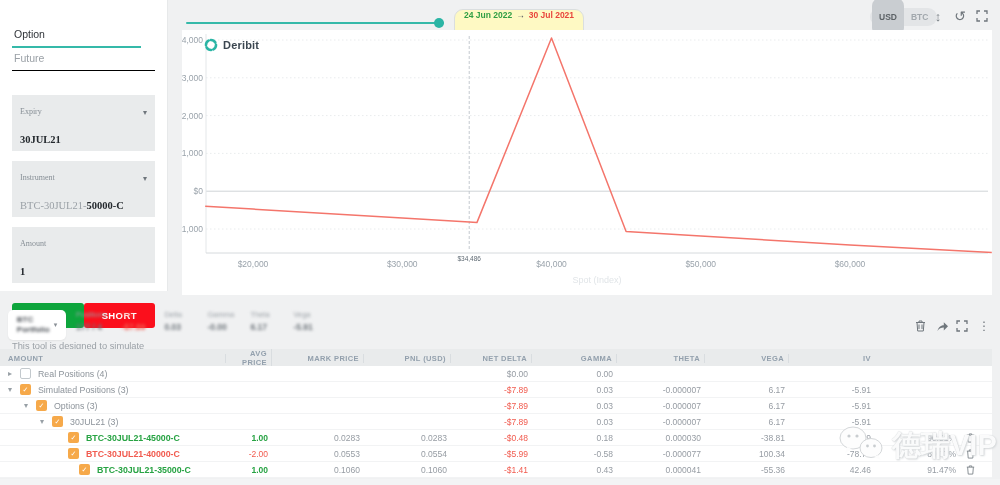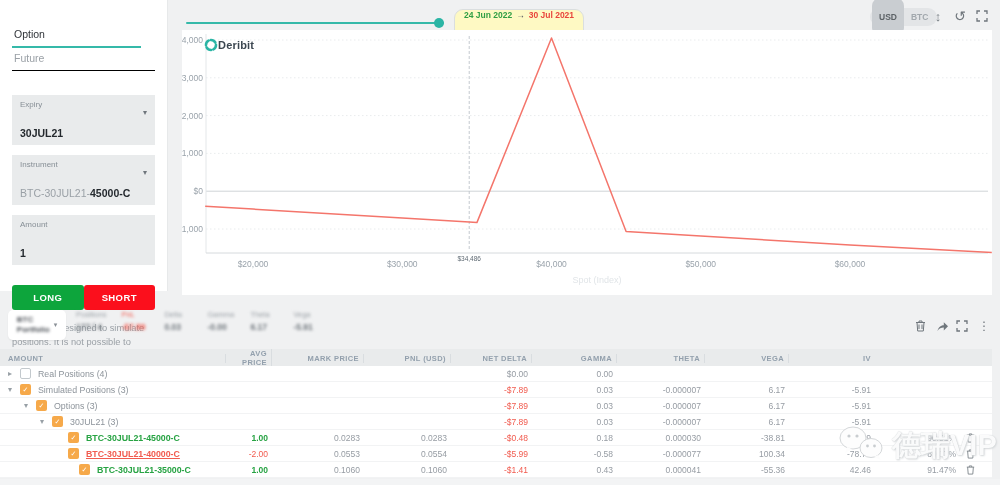--- a/index.html
+++ b/index.html
@@ -5,21 +5,21 @@
   * { margin:0; padding:0; box-sizing:border-box; }
   body { font-family:"Liberation Sans", sans-serif; background:#e9ebed; }
   #app { position:relative; width:1000px; height:485px; background:#f0f1f2; overflow:hidden; }
 
   
   #left-panel { position:absolute; left:0; top:0; width:168px; height:291px; background:#fff; border-right:1px solid #e7e9ea; padding:12px; }
   #lp-title { font-size:12.5px; font-weight:bold; color:#1b1e21; letter-spacing:.1px; }
   #lp-tabs { display:flex; margin-top:12px; border-bottom:1px solid #000000;flex-direction:column; }
   .lp-tab { font-size:10.5px; padding:4px 10px 6px 2px; margin-right:14px; color:#9aa0a6; cursor:pointer; }
   .lp-tab.active { color:#2f3338; border-bottom:2px solid #35b9a9; }
-  .field { background:#e9ebec; border-radius:0; padding:5px 8px 6px 8px; margin-top:10px; position:relative; }
+  .field { background:#e9ebec; border-radius:0; padding:12px 8px 6px 8px; margin-top:10px; position:relative;font-family:Liberation Serif, serif; }
   .field .flabel { font-size:8px; color:#878f96; }
   .field .fvalue { font-size:10.5px; font-weight:bold; color:#24292e; margin-top:18px; }
   .field .fvalue .dim { color:#9aa0a6; font-weight:normal; }
   .field .chev { position:absolute; right:8px; top:13px; font-size:8px; color:#6f767c; }
   #lp-buttons { display:flex; gap:0; margin-top:20px;border-radius:7px; }
   .lp-btn { flex:1; height:25px; border:none; border-radius:3px; color:#fff; font-size:9.5px; font-weight:bold; font-family:inherit; letter-spacing:.4px; cursor:pointer; }
   #btn-long { background:#0da53c; }
   #btn-short { background:#fb0f1c; }
   #lp-note { margin-top:12px; font-size:9.3px; line-height:1.5; color:#9aa0a6; }
 
@@ -32,21 +32,21 @@
   #date-badge { position:absolute; left:272px; top:9px; height:33px; display:flex; align-items:flex-start; gap:4px; background:#fef9c3; border:1px solid #dadedf; border-radius:9px; padding:0 9px; font-size:8.5px; font-weight:bold; }
   #date-from { color:#2f9e44; } #date-to { color:#e8453c; } #date-arrow { color:#555a5f; font-weight:normal; }
   #cur-toggle { position:absolute; left:688px; top:8px; height:18px; display:flex; align-items:center; background:#e3e5e7; border-radius:10px; padding:2px; }
   .cur-opt { font-size:8.5px; font-weight:bold; padding:14px 7px; border-radius:8px; color:#a2a8ad; cursor:pointer; }
   .cur-opt.active { background:#c9cdd1; color:#5c6266; }
   .tb-icon { position:absolute; top:8px; width:16px; height:16px; color:#6f767c; cursor:pointer; display:flex; align-items:center; justify-content:center; font-size:13px; }
   #icon-unfold { left:748px; } #icon-refresh { left:770px; font-size:14px; } #icon-fullscreen { left:792px; }
 
   
   #chart-card { position:absolute; left:182px; top:30px; width:810px; height:265px; background:#fff; }
-  #chart-logo { position:absolute; left:22px; top:8px; display:flex; align-items:center; }
+  #chart-logo { position:absolute; left:22px; top:8px; display:flex; align-items:center; gap:5px; }
   #chart-logo .brand { font-size:11px; font-weight:bold; color:#3b4650; letter-spacing:.2px; }
   #chart-svg { position:absolute; left:0; top:0; }
 
   
   #bottom { position:absolute; left:0; top:302px; width:1000px; height:183px; }
   #account-card { position:absolute; left:8px; top:8px; width:58px; height:30px; background:#fff; border-radius:5px; box-shadow:0 1px 2px rgba(0,0,0,.06); display:flex; align-items:center; justify-content:center; gap:4px; cursor:pointer; }
   #account-card .acct-lines { filter:blur(1.6px); font-size:8px; color:#4a4f55; font-weight:bold; line-height:1.2; }
   #account-card .chev { font-size:7px; color:#8a9096; }
   #stats { position:absolute; left:76px; top:8px; display:flex; gap:15px; filter:blur(1.5px); }
   .stat { min-width:28px; }
@@ -66,21 +66,21 @@
   .tcell { font-size:8.5px; color:#969ca3; text-align:right; padding-right:4px; white-space:nowrap; }
   .tcell.green { color:#27a343; font-weight:bold; }
   .tcell.red { color:#f15b4f; }
   .namecell { display:flex; align-items:center; padding-left:8px; overflow:hidden; }
   .twisty { width:12px; font-size:8px; color:#98a0a6; cursor:pointer; flex:none; }
   .cbox { width:11px; height:11px; border-radius:2px; margin-right:7px; flex:none; cursor:pointer; display:flex; align-items:center; justify-content:center; font-size:7px; color:#fff; }
   .cbox.unchecked { background:#fff; border:1.5px solid #c3c9cd; }
   .cbox.checked { background:#f6a94a; }
   .rname { font-size:8.8px; color:#8c939a; white-space:nowrap; }
   .rname.green { color:#27a343; font-weight:bold; }
-  .rname.red { color:#f15b4f; font-weight:bold;text-decoration:underline; }
+  .rname.red { color:#f15b4f; font-weight:bold; }
   .rowtrash { width:20px; height:14px; color:#7d848a; cursor:pointer; display:flex; align-items:center; justify-content:center; }
   #bottom-strip { position:absolute; left:0; top:177px; width:1000px; height:6px; background:#f3f4f5; }
 
   
   #watermark { position:absolute; left:838px; top:418px; width:165px; height:55px; z-index:50; pointer-events:none; display:flex; align-items:center; }
   #wm-text { font-size:29px; font-weight:bold; color:rgba(255,255,255,.92); text-shadow:0 0 1px #bfc3c6, 1px 1px 2px #d7dadc; white-space:nowrap; margin-left:2px; }
 </style>
 </head>
 <body>
 
@@ -91,21 +91,21 @@
       <div class="lp-tab active">Option</div>
       <div class="lp-tab">Future</div>
     </div>
     <div class="field" style="margin-top:24px;">
       <div class="flabel">Expiry</div>
       <div class="fvalue">30JUL21</div>
       <div class="chev">▾</div>
     </div>
     <div class="field">
       <div class="flabel">Instrument</div>
-      <div class="fvalue"><span class="dim">BTC-30JUL21-</span><span>45000-C</span></div>
+      <div class="fvalue"><span class="dim">BTC-30JUL21-</span><span>50000-C</span></div>
       <div class="chev">▾</div>
     </div>
     <div class="field">
       <div class="flabel">Amount</div>
       <div class="fvalue">1</div>
     </div>
     <div id="lp-buttons">
       <button class="lp-btn" id="btn-long">LONG</button>
       <button class="lp-btn" id="btn-short">SHORT</button>
     </div>

